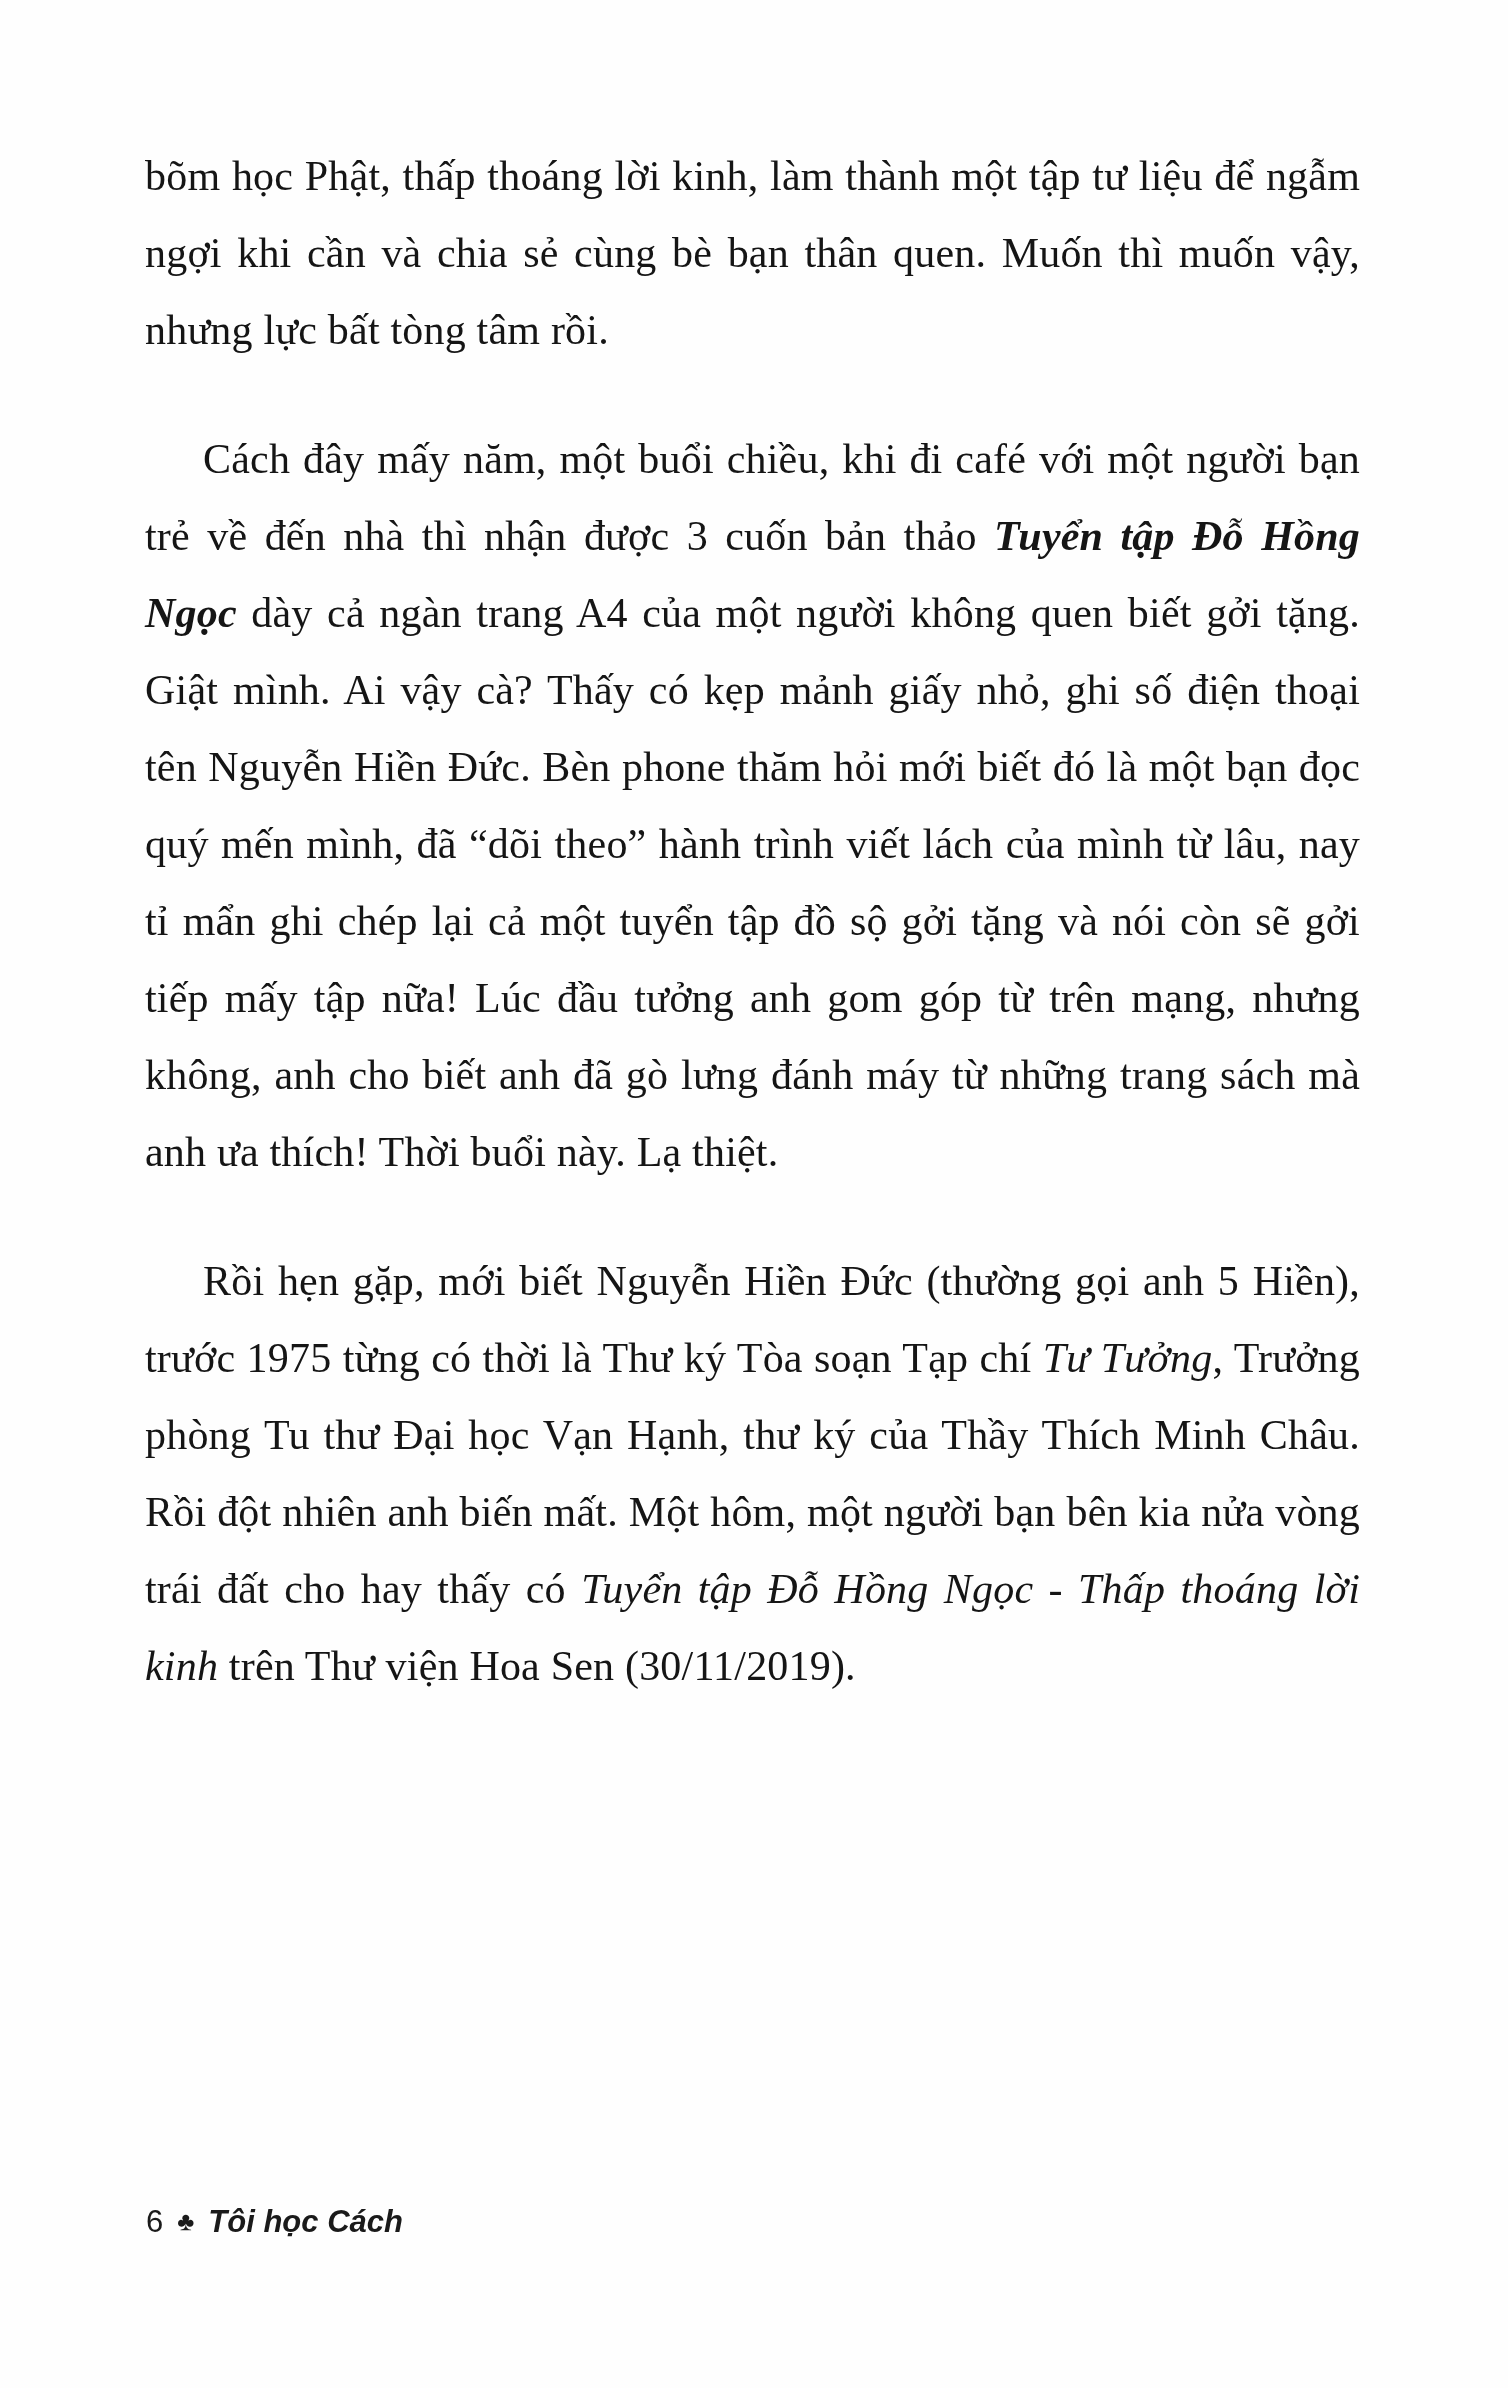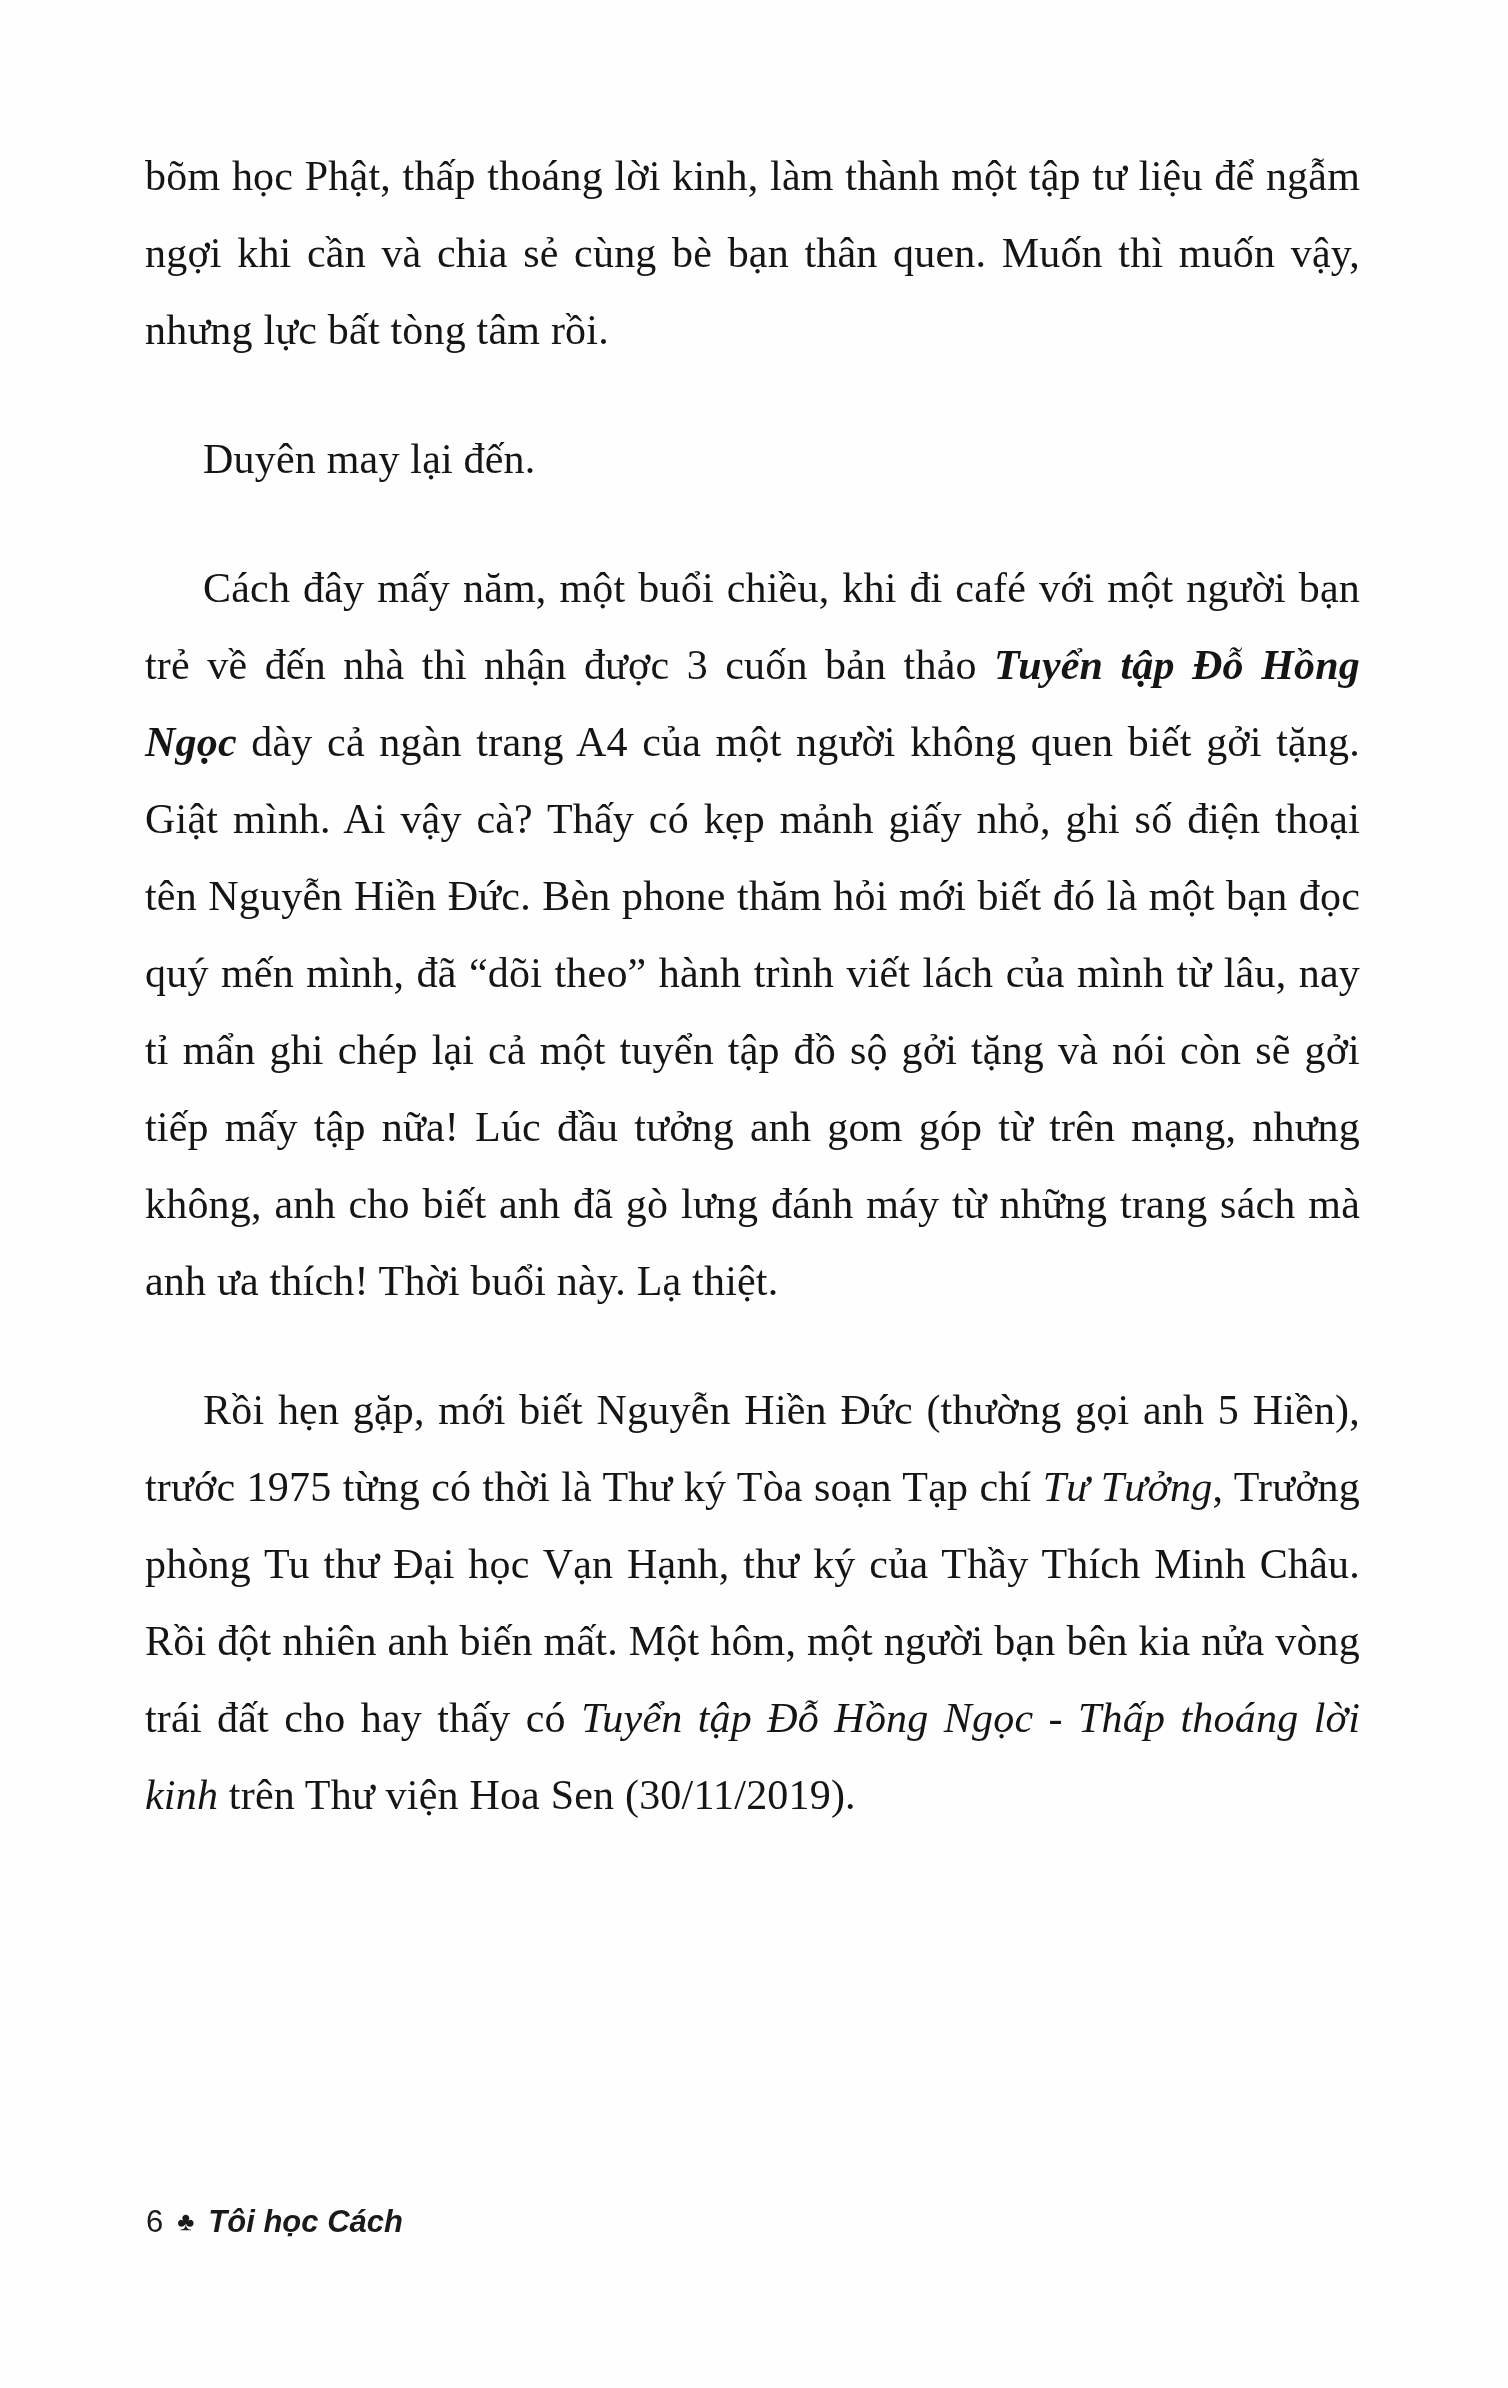--- a/index.html
+++ b/index.html
@@ -62,21 +62,20 @@
     font-style: italic;
   }
 </style>
 </head>
 <body>
 
 <div class="page">
 
   <div class="text-block">
       <p class="para"><span>bõm học Phật, thấp thoáng lời kinh, làm thành một tập tư liệu để ngẫm ngợi khi cần và chia sẻ cùng bè bạn thân quen. Muốn thì muốn vậy, nhưng lực bất tòng tâm rồi.</span></p>
-      <p class="para indent"><span>Duyên may lại đến.</span></p>
       <p class="para indent"><span>Cách đây mấy năm, một buổi chiều, khi đi café với một người bạn trẻ về đến nhà thì nhận được 3 cuốn bản thảo </span><span style="font-style: italic; font-weight: bold;">Tuyển tập Đỗ Hồng Ngọc</span><span> dày cả ngàn trang A4 của một người không quen biết gởi tặng. Giật mình. Ai vậy cà? Thấy có kẹp mảnh giấy nhỏ, ghi số điện thoại tên Nguyễn Hiền Đức. Bèn phone thăm hỏi mới biết đó là một bạn đọc quý mến mình, đã “dõi theo” hành trình viết lách của mình từ lâu, nay tỉ mẩn ghi chép lại cả một tuyển tập đồ sộ gởi tặng và nói còn sẽ gởi tiếp mấy tập nữa! Lúc đầu tưởng anh gom góp từ trên mạng, nhưng không, anh cho biết anh đã gò lưng đánh máy từ những trang sách mà anh ưa thích! Thời buổi này. Lạ thiệt.</span></p>
       <p class="para indent"><span>Rồi hẹn gặp, mới biết Nguyễn Hiền Đức (thường gọi anh 5 Hiền), trước 1975 từng có thời là Thư ký Tòa soạn Tạp chí </span><span style="font-style: italic;">Tư Tưởng</span><span>, Trưởng phòng Tu thư Đại học Vạn Hạnh, thư ký của Thầy Thích Minh Châu. Rồi đột nhiên anh biến mất. Một hôm, một người bạn bên kia nửa vòng trái đất cho hay thấy có </span><span style="font-style: italic;">Tuyển tập Đỗ Hồng Ngọc - Thấp thoáng lời kinh</span><span> trên Thư viện Hoa Sen (30/11/2019).</span></p>
     </div>
 
   <div class="footer">
     <span class="page-num">6</span>
     <span class="club">♣</span>
     <span class="book-title">Tôi học Cách</span>
   </div>
 

